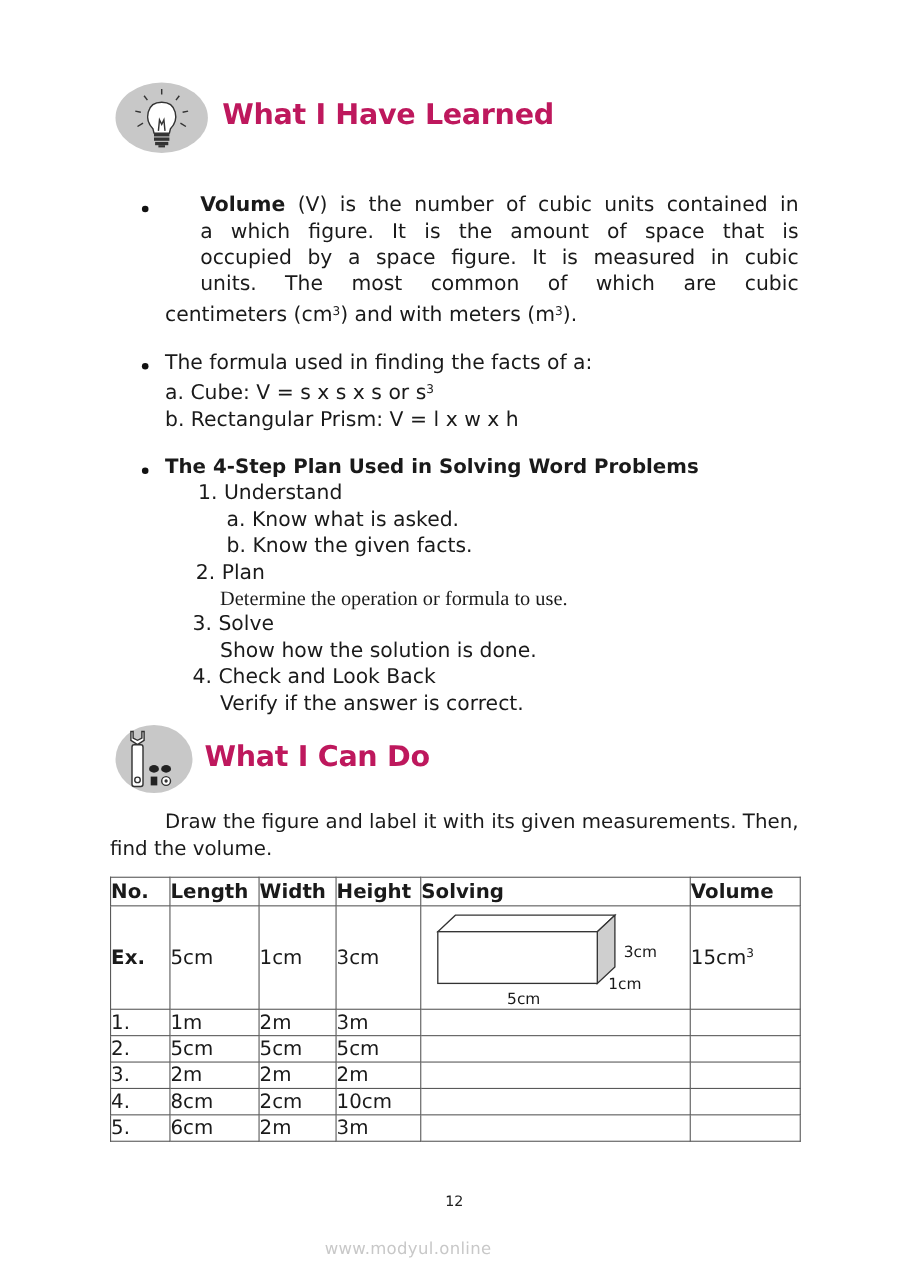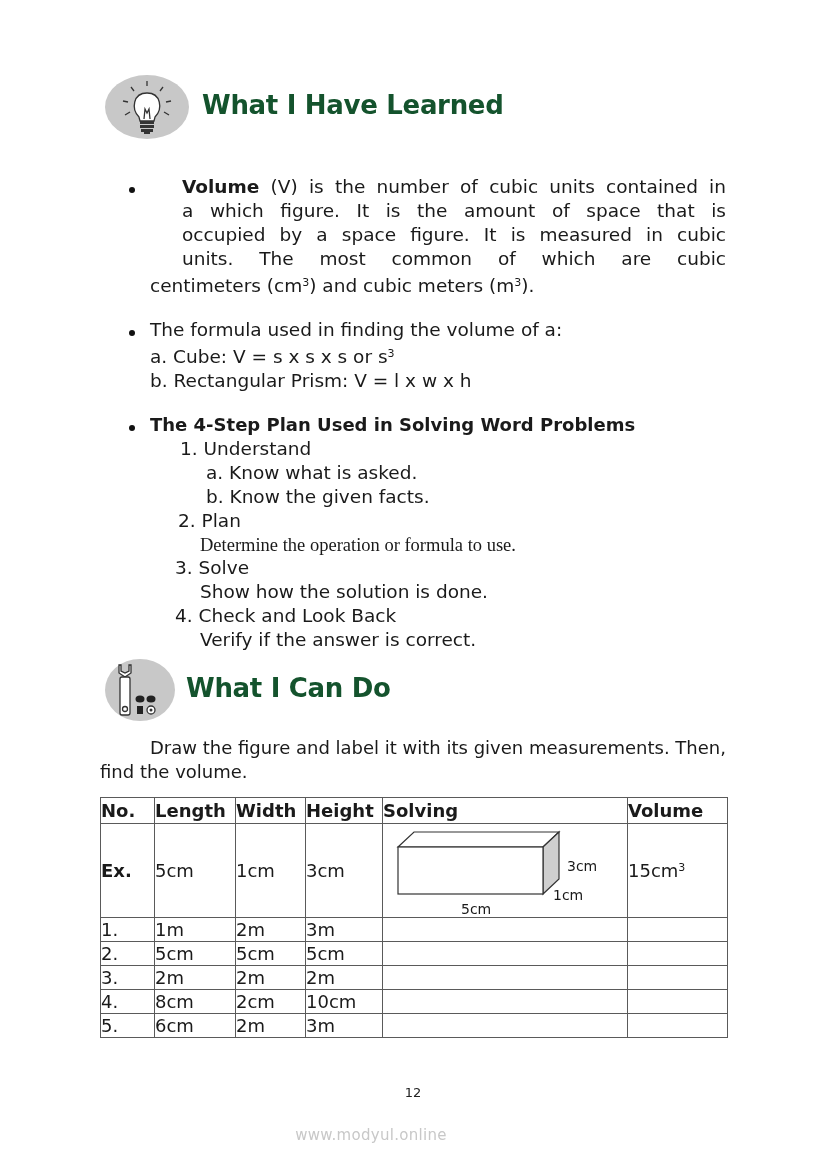--- a/index.html
+++ b/index.html
@@ -1,21 +1,21 @@
 <!DOCTYPE html>
 <html><head>
 <meta charset="utf-8">
 <style>
   html, body { margin: 0; padding: 0; background: #ffffff; }
   body { width: 826px; height: 1169px; position: relative; overflow: hidden;
          font-family: "DejaVu Sans", sans-serif; color: #1a1a1a; }
   .abs { position: absolute; }
   .section-icon { width: 84px; height: 64px; border-radius: 50%; background: #c8c8c8; }
   .icon-small { width: 70px; height: 62px; border-radius: 50%; background: #c8c8c8; }
-  .section-title { font-weight: bold; font-size: 26px; letter-spacing: -0.3px; color: #14532d; }
+  .section-title { font-weight: bold; font-size: 26px; letter-spacing: -0.3px; color: #be185d; }
   .body-text { font-size: 18.5px; line-height: 24px; color: #1a1a1a; }
   .bullet { position: absolute; width: 6px; height: 6px; border-radius: 50%; background: #111; }
   .just-line { text-align: justify; text-align-last: justify; display: block; margin-left: 32px; }
   b { font-weight: bold; }
   sup { font-size: 11px; vertical-align: 6px; }
   table.measure { position: absolute; left: 100px; top: 797px; border-collapse: collapse;
                   font-size: 18px; color: #1a1a1a; }
   table.measure td, table.measure th { border: 1.5px solid #5a5a5a; padding: 0; text-align: left; }
   table.measure th { font-weight: bold; height: 25px; font-size: 18px; }
   table.measure tr.ex td { height: 93px; }
@@ -46,26 +46,26 @@
   </svg>
 </div>
 <div class="abs section-title" style="left:202px; top:90px;">What I Have Learned</div>
 
 <div class="bullet" style="left:129px; top:187px;"></div>
 <div class="abs body-text" style="left:150px; top:175px; width:576px;">
   <span class="just-line"><b>Volume</b><span> (V) is the number of cubic units contained in</span></span>
   <span class="just-line">a which figure. It is the amount of space that is</span>
   <span class="just-line">occupied by a space figure. It is measured in cubic</span>
   <span class="just-line">units. The most common of which are cubic</span>
-  <span style="display:block;"><span>centimeters (cm</span><sup>3</sup><span>) and cubic meters (m</span><sup>3</sup><span>).</span></span>
+  <span style="display:block;"><span>centimeters (cm</span><sup>3</sup><span>) and with meters (m</span><sup>3</sup><span>).</span></span>
 </div>
 
 <div class="bullet" style="left:129px; top:330px;"></div>
 <div class="abs body-text" style="left:150px; top:318px; width:576px;">
-  <div>The formula used in finding the volume of a:</div>
+  <div>The formula used in finding the facts of a:</div>
   <div><span>a. Cube: V = s x s x s or s</span><sup>3</sup></div>
   <div>b. Rectangular Prism: V = l x w x h</div>
 </div>
 
 <div class="bullet" style="left:129px; top:425px;"></div>
 <div class="abs body-text" style="left:150px; top:413px; font-weight:bold; font-size:18px;">The 4-Step Plan Used in Solving Word Problems</div>
 
 <div class="abs body-text" style="left:180px; top:437px;">1. Understand</div>
 <div class="abs body-text" style="left:206px; top:461px;">a. Know what is asked.</div>
 <div class="abs body-text" style="left:206px; top:485px;">b. Know the given facts.</div>

